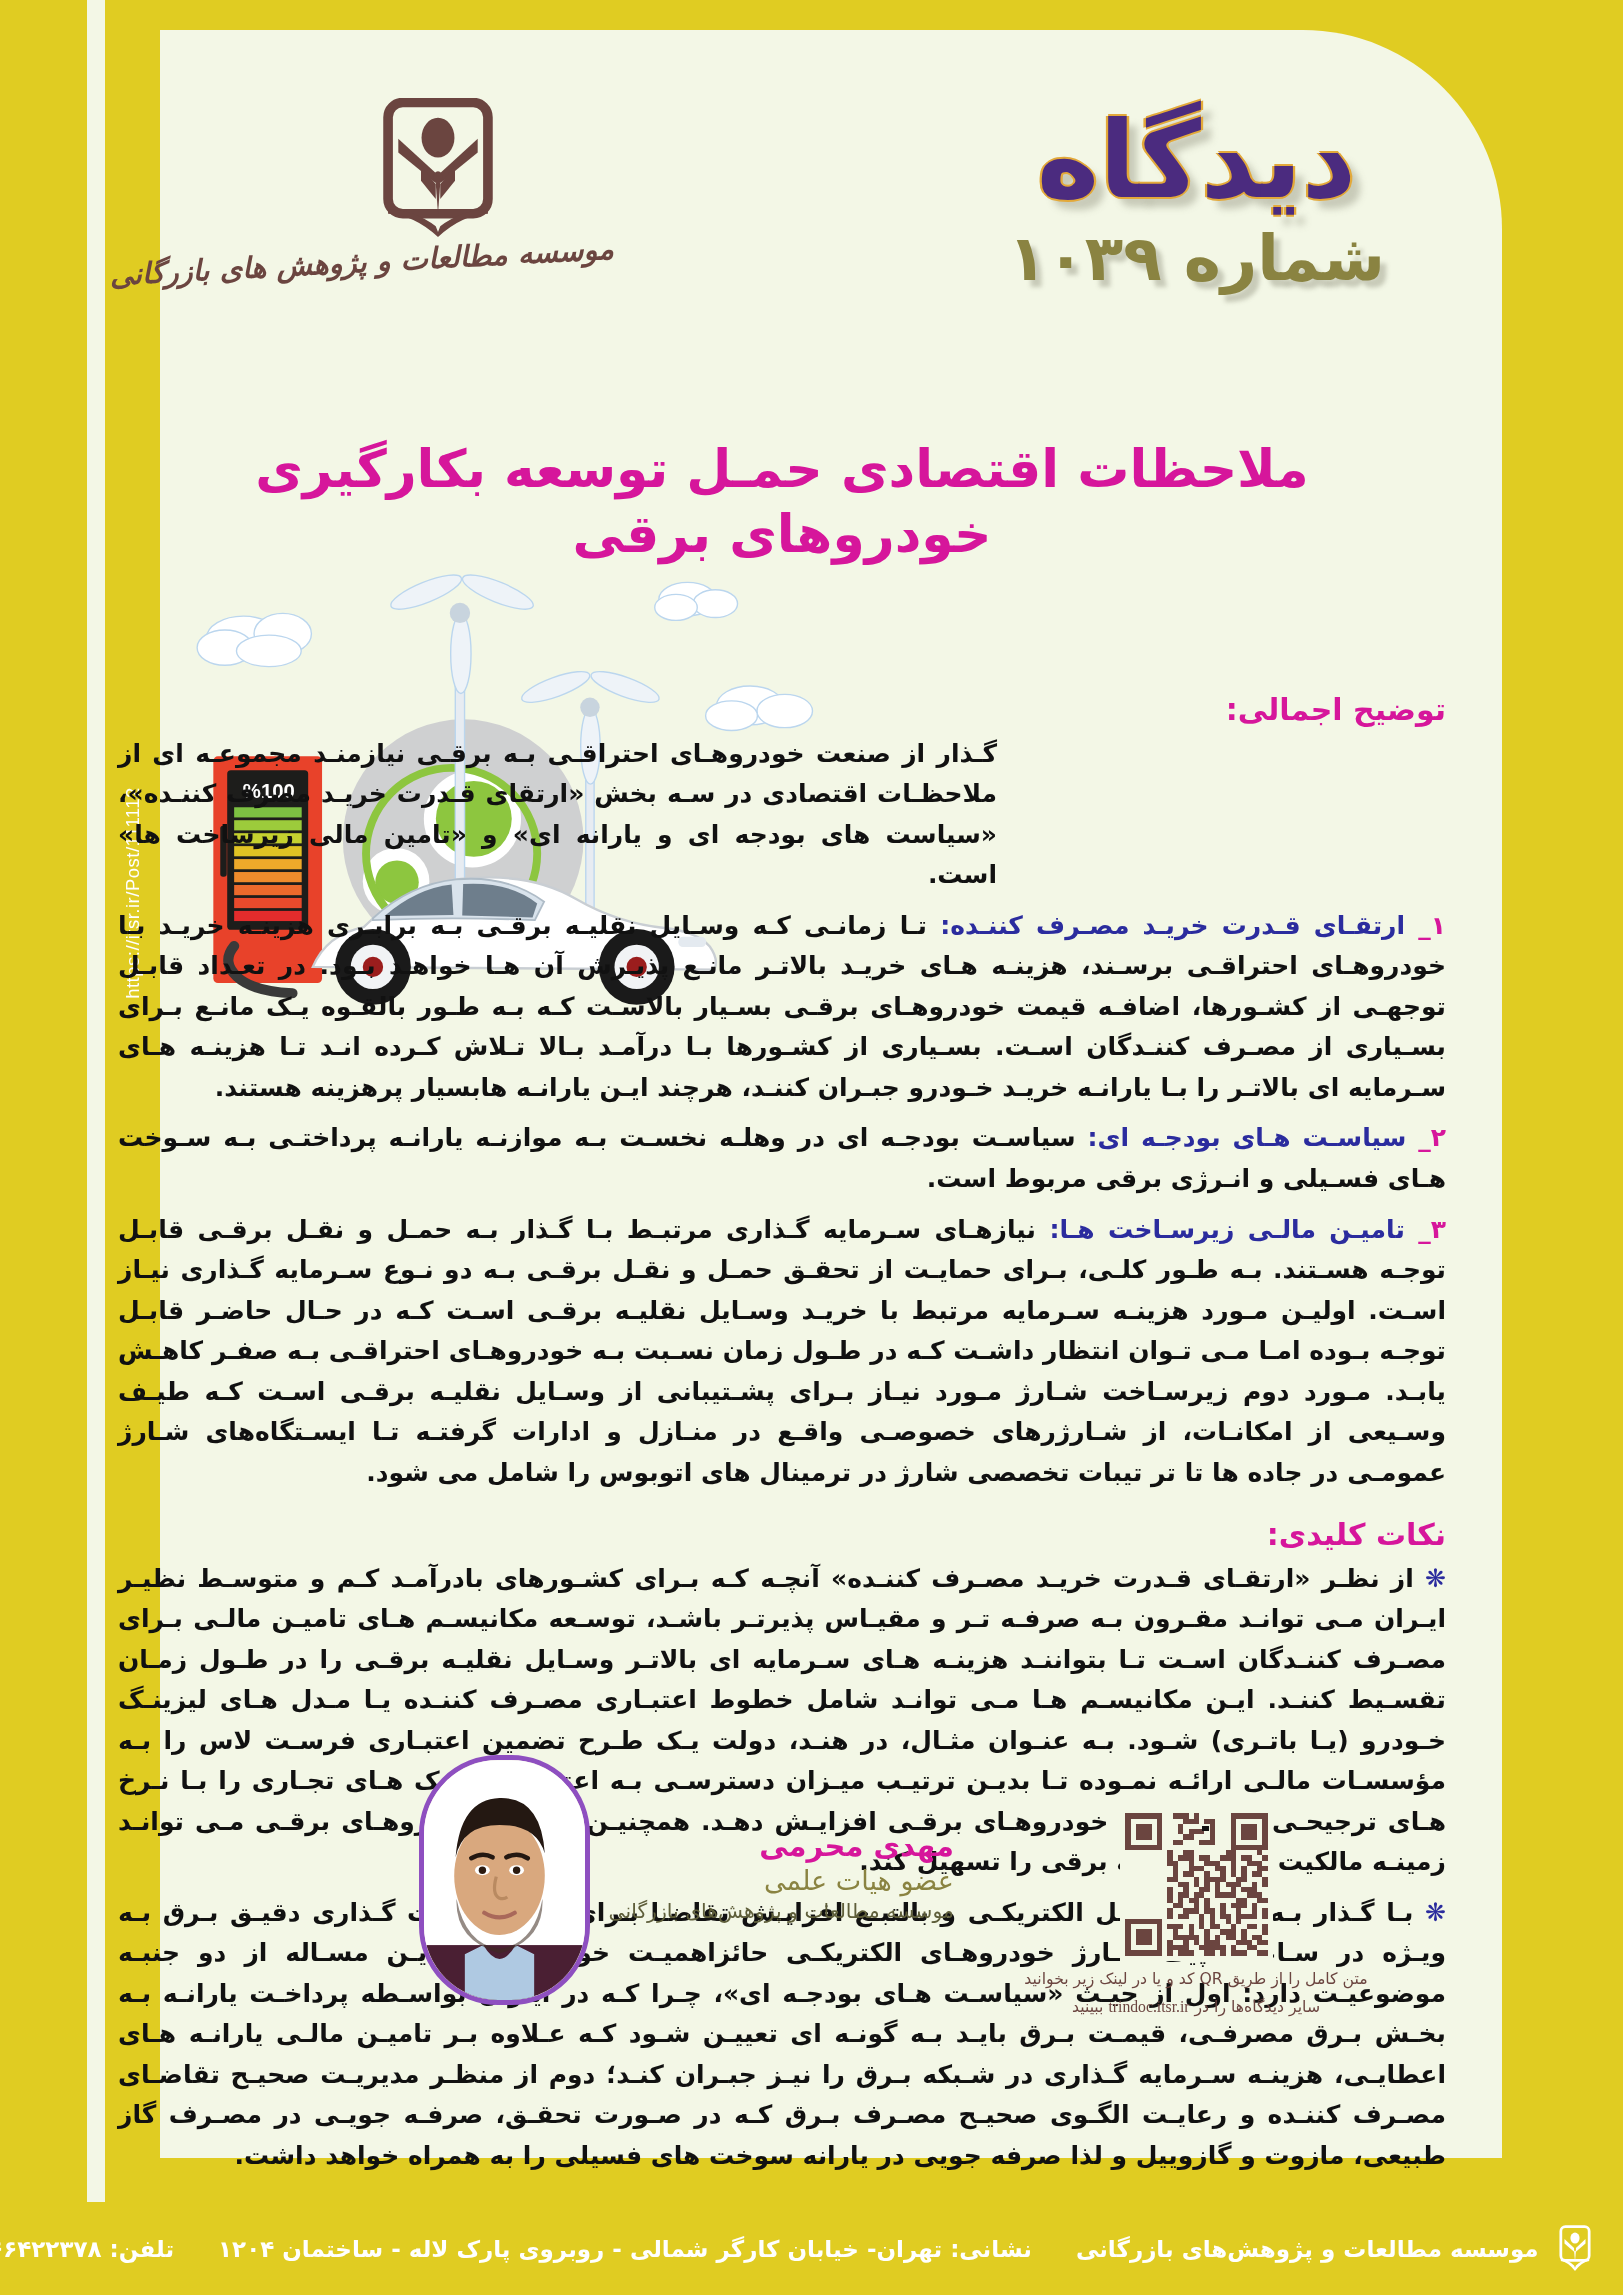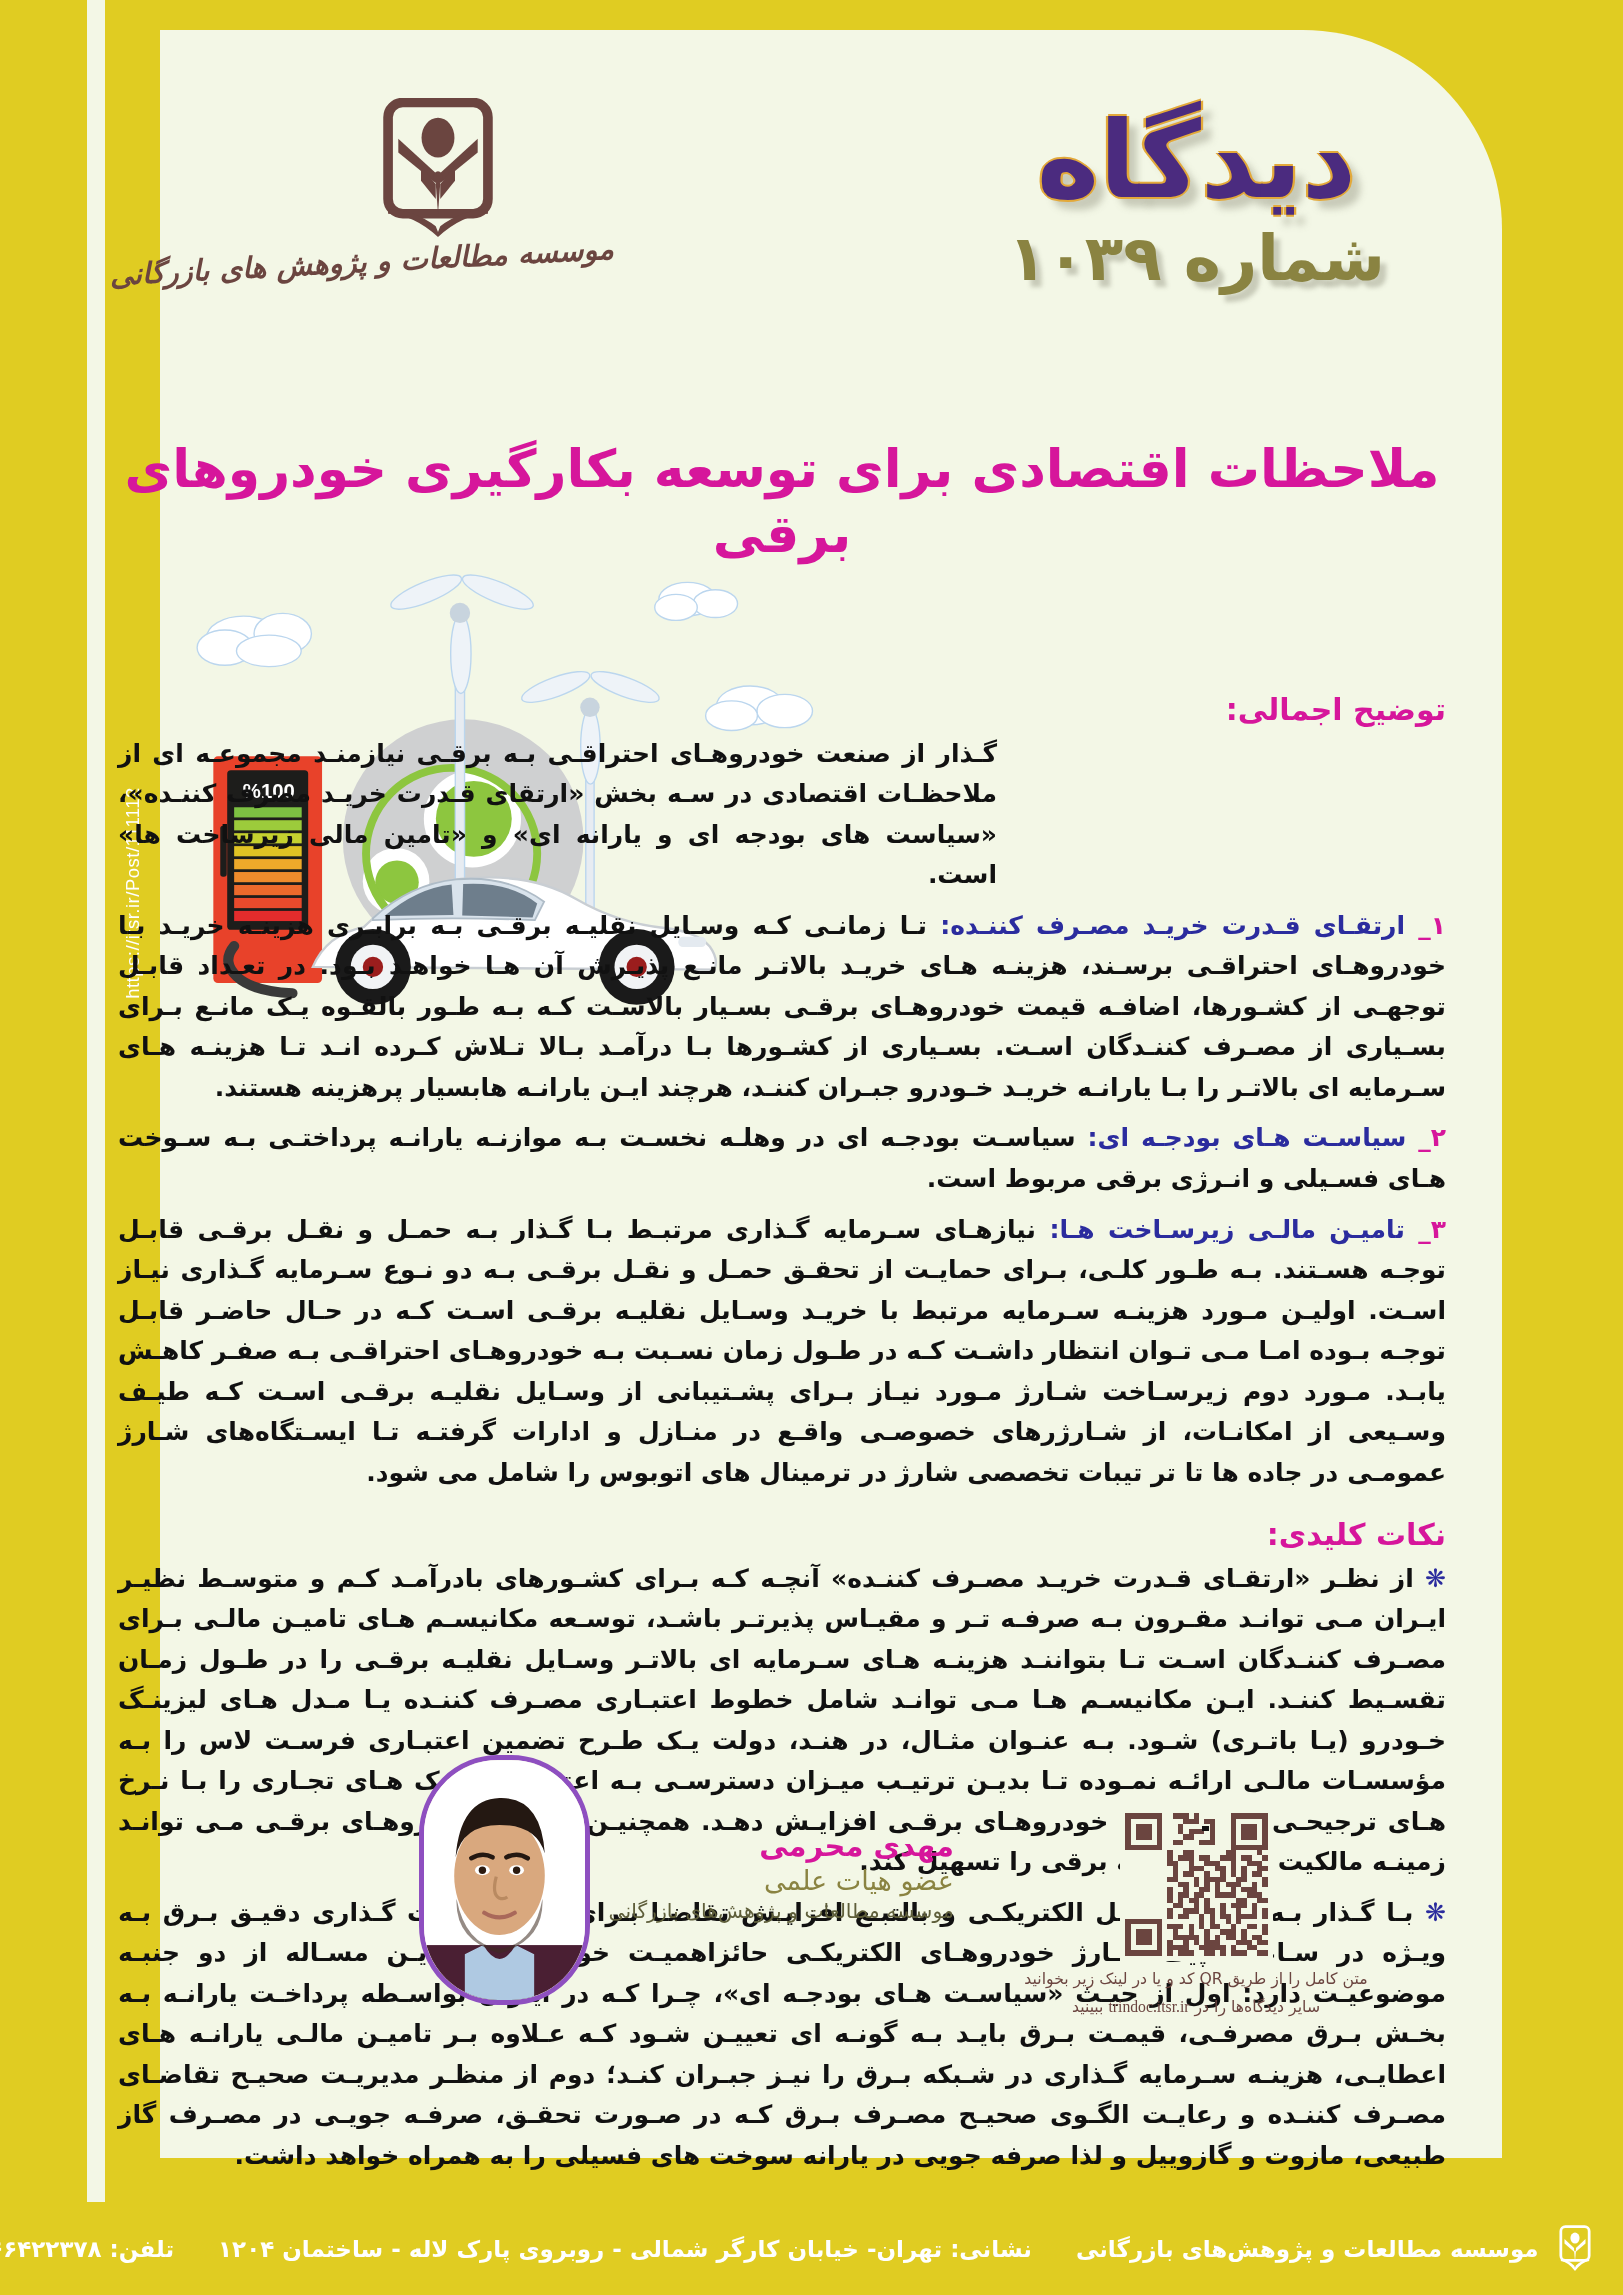--- a/index.html
+++ b/index.html
@@ -178,21 +178,21 @@
         <path d="M170 72 L104 132 L104 150 L170 96 Z" fill="#6B4540"></path>
         <path d="M70 118 L96 152 L96 178 L70 146 Z" fill="#6B4540"></path>
         <path d="M130 118 L104 152 L104 178 L130 146 Z" fill="#6B4540"></path>
         <ellipse cx="100" cy="140" rx="8" ry="11" fill="#6B4540"></ellipse>
         <path d="M96 150 L100 205 L104 150 Z" fill="#6B4540"></path>
         <path d="M12 196 Q60 198 96 226 L100 236 L104 226 Q140 198 188 196 L188 204 Q142 206 100 245 Q58 206 12 204 Z" fill="#6B4540"></path>
       </svg>
       <div class="logo-caption">موسسه مطالعات و پژوهش های بازرگانی</div>
     </div>
 
-    <div class="headline">ملاحظات اقتصادی برای توسعه بکارگیری خودروهای برقی</div>
+    <div class="headline">ملاحظات اقتصادی حمـل توسعه بکارگیری خودروهای برقی</div>
 
     <svg class="illus" viewBox="0 0 1420 1000">
 
       <g fill="#FFFFFF" stroke="#BBD6EE" stroke-width="3">
         <ellipse cx="150" cy="195" rx="80" ry="48"></ellipse>
         <ellipse cx="235" cy="185" rx="62" ry="44"></ellipse>
         <ellipse cx="110" cy="215" rx="60" ry="38"></ellipse>
         <ellipse cx="205" cy="222" rx="70" ry="34"></ellipse>
       </g>
       <g fill="#FFFFFF" stroke="#BBD6EE" stroke-width="3">

